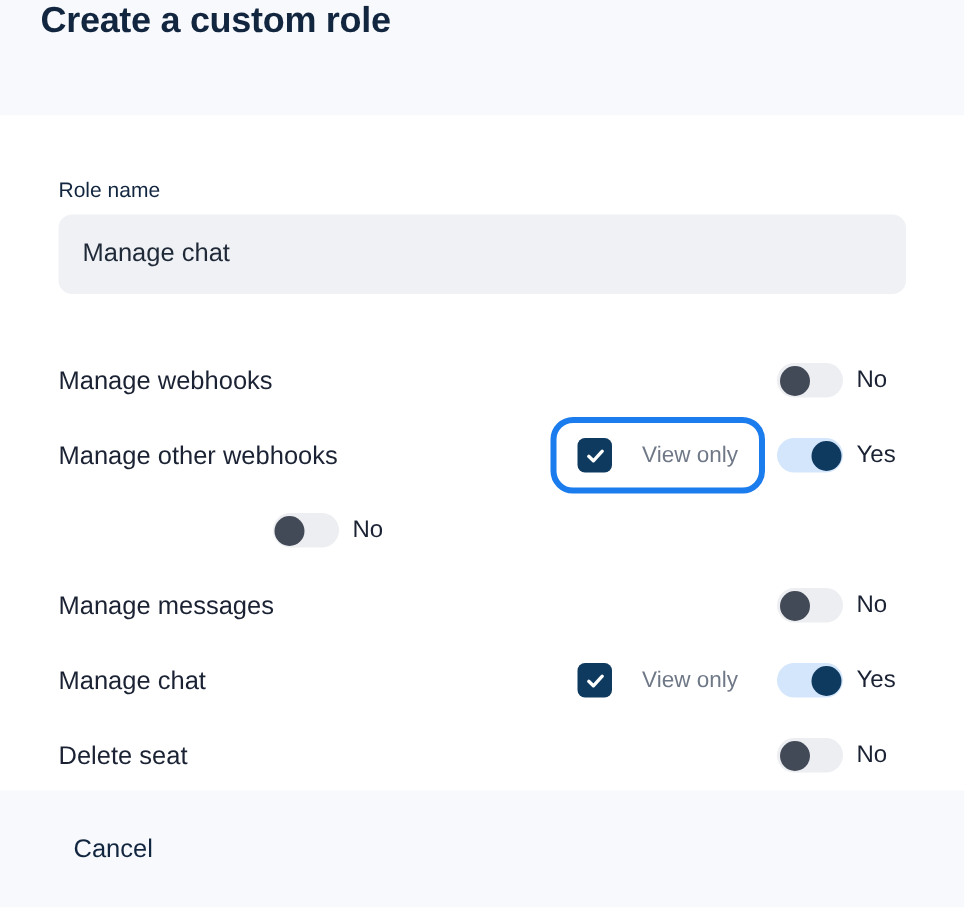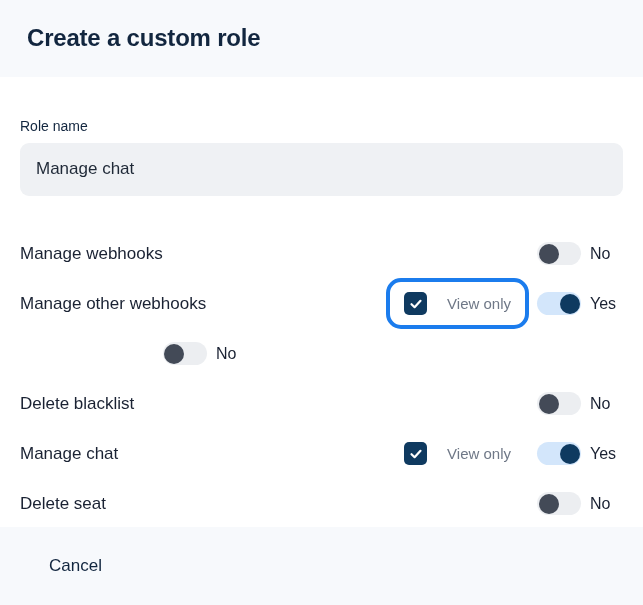--- a/index.html
+++ b/index.html
@@ -13,36 +13,36 @@
     font-family: "Liberation Sans", sans-serif;
     overflow: hidden;
     position: relative;
   }
 
   
   .modal-header {
     height: 77px;
     background: #f7f9fc;
     display: flex;
-    align-items: center;
+    align-items: flex-start;
     padding: 0 27px;
     box-sizing: border-box;
   }
   .modal-title {
     font-size: 24px;
     font-weight: bold;
     color: #12263f;
     letter-spacing: -0.2px;
     line-height: 1.2;
   }
 
   
   .modal-body {
     background: #ffffff;
-    padding: 0 20px;
+    padding: 0 39px;
     box-sizing: border-box;
     height: 450px;
   }
 
   .field-group {
     padding-top: 41px;
   }
   .field-label {
     font-size: 14px;
     color: #12263f;
@@ -251,21 +251,21 @@
           <span class="viewonly-text">View only</span>
         </div>
         <div class="toggle-wrap">
           <div class="toggle off">
             <span class="knob"></span>
           </div>
           <span class="toggle-text">No</span>
         </div>
       </div>
       <div class="perm-row">
-        <div class="perm-label">Delete blacklist</div>
+        <div class="perm-label">Manage messages</div>
         <div class="viewonly placeholder">
           <span class="cbox">
             <svg width="14" height="14" viewBox="0 0 14 14">
               <path d="M2.5 7.2 L5.6 10.2 L11.5 3.8" fill="none" stroke="#ffffff" stroke-width="2.2" stroke-linecap="round" stroke-linejoin="round"></path>
             </svg>
           </span>
           <span class="viewonly-text">View only</span>
         </div>
         <div class="toggle-wrap">
           <div class="toggle off">

